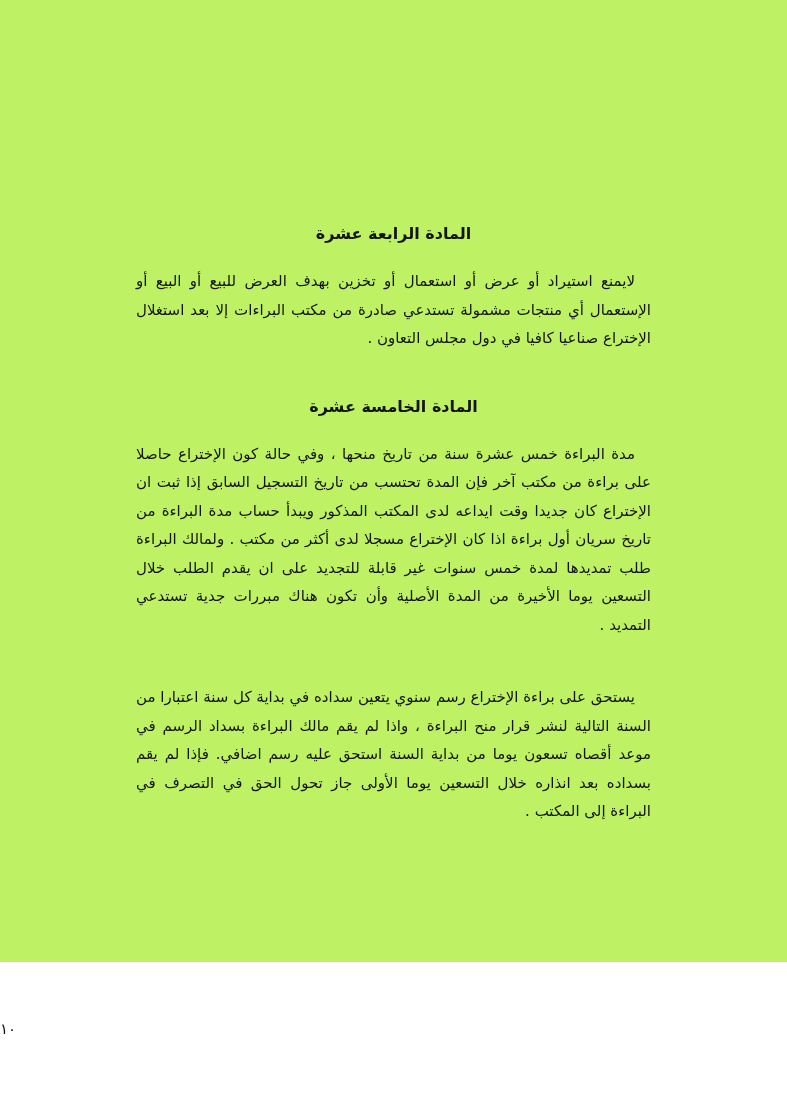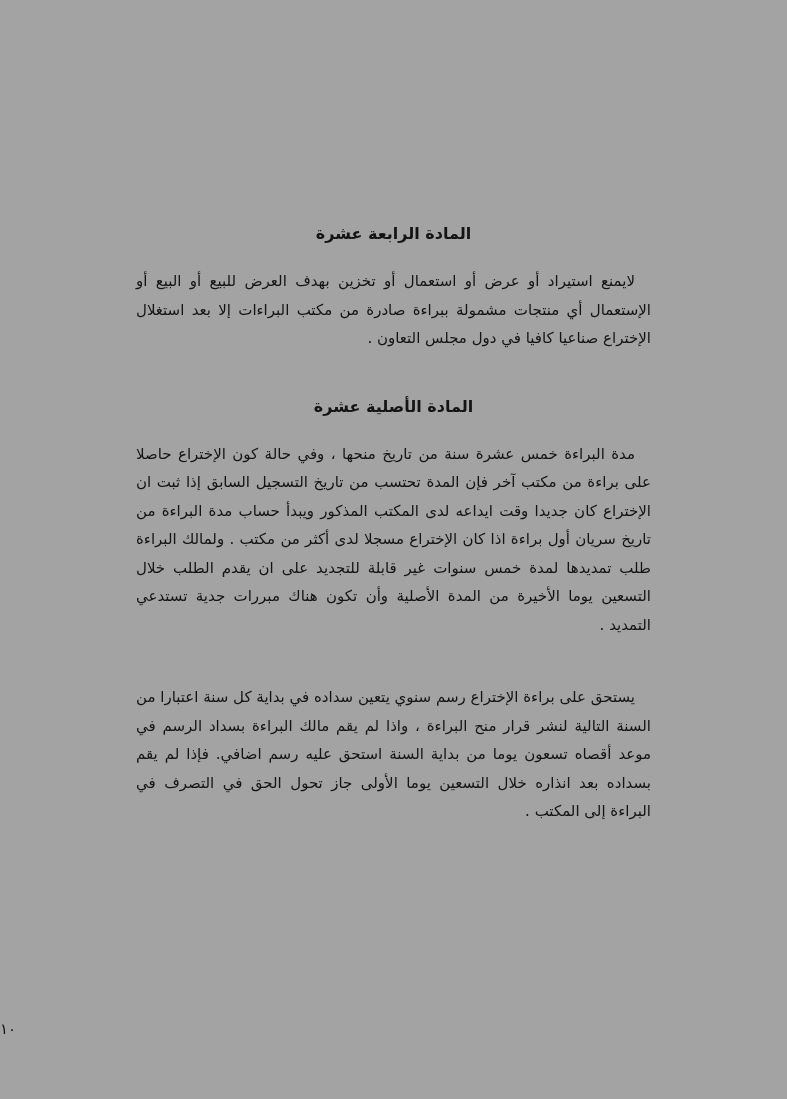--- a/index.html
+++ b/index.html
@@ -13,22 +13,22 @@
     font-family: "DejaVu Sans", sans-serif;
     color: #141414;
     position: relative;
     overflow: hidden;
   }
   .doc-page {
     position: absolute;
     top: 0;
     left: 0;
     width: 787px;
-    height: 1099px;
-    background: #a3a3a3;
+    height: 962px;
+    background: #bef264;
   }
   .content {
     position: absolute;
     top: 224px;
     right: 136px;
     width: 515px;
     direction: rtl;
   }
   .article {
     margin-bottom: 44px;
@@ -61,25 +61,25 @@
 </style>
 </head>
 <body>
 
 <div class="doc-page">
 
   <div class="content">
 
     <section class="article">
       <h2 class="article-title">المادة الرابعة عشرة</h2>
-      <p class="article-body">لايمنع استيراد أو عرض أو استعمال أو تخزين بهدف العرض للبيع أو البيع أو الإستعمال أي منتجات مشمولة ببراءة صادرة من مكتب البراءات إلا بعد استغلال الإختراع صناعيا كافيا في دول مجلس التعاون .</p>
+      <p class="article-body">لايمنع استيراد أو عرض أو استعمال أو تخزين بهدف العرض للبيع أو البيع أو الإستعمال أي منتجات مشمولة تستدعي صادرة من مكتب البراءات إلا بعد استغلال الإختراع صناعيا كافيا في دول مجلس التعاون .</p>
     </section>
 
     <section class="article">
-      <h2 class="article-title">المادة الأصلية عشرة</h2>
+      <h2 class="article-title">المادة الخامسة عشرة</h2>
       <p class="article-body">مدة البراءة خمس عشرة سنة من تاريخ منحها ، وفي حالة كون الإختراع حاصلا على براءة من مكتب آخر فإن المدة تحتسب من تاريخ التسجيل السابق إذا ثبت ان الإختراع كان جديدا وقت ايداعه لدى المكتب المذكور ويبدأ حساب مدة البراءة من تاريخ سريان أول براءة اذا كان الإختراع مسجلا لدى أكثر من مكتب . ولمالك البراءة طلب تمديدها لمدة خمس سنوات غير قابلة للتجديد على ان يقدم الطلب خلال التسعين يوما الأخيرة من المدة الأصلية وأن تكون هناك مبررات جدية تستدعي التمديد .</p>
     </section>
 
     <section class="article">
       <p class="article-body">يستحق على براءة الإختراع رسم سنوي يتعين سداده في بداية كل سنة اعتبارا من السنة التالية لنشر قرار منح البراءة ، واذا لم يقم مالك البراءة بسداد الرسم في موعد أقصاه تسعون يوما من بداية السنة استحق عليه رسم اضافي. فإذا لم يقم بسداده بعد انذاره خلال التسعين يوما الأولى جاز تحول الحق في التصرف في البراءة إلى المكتب .</p>
     </section>
 
   </div>
 
   <div class="page-number">١٠</div>

